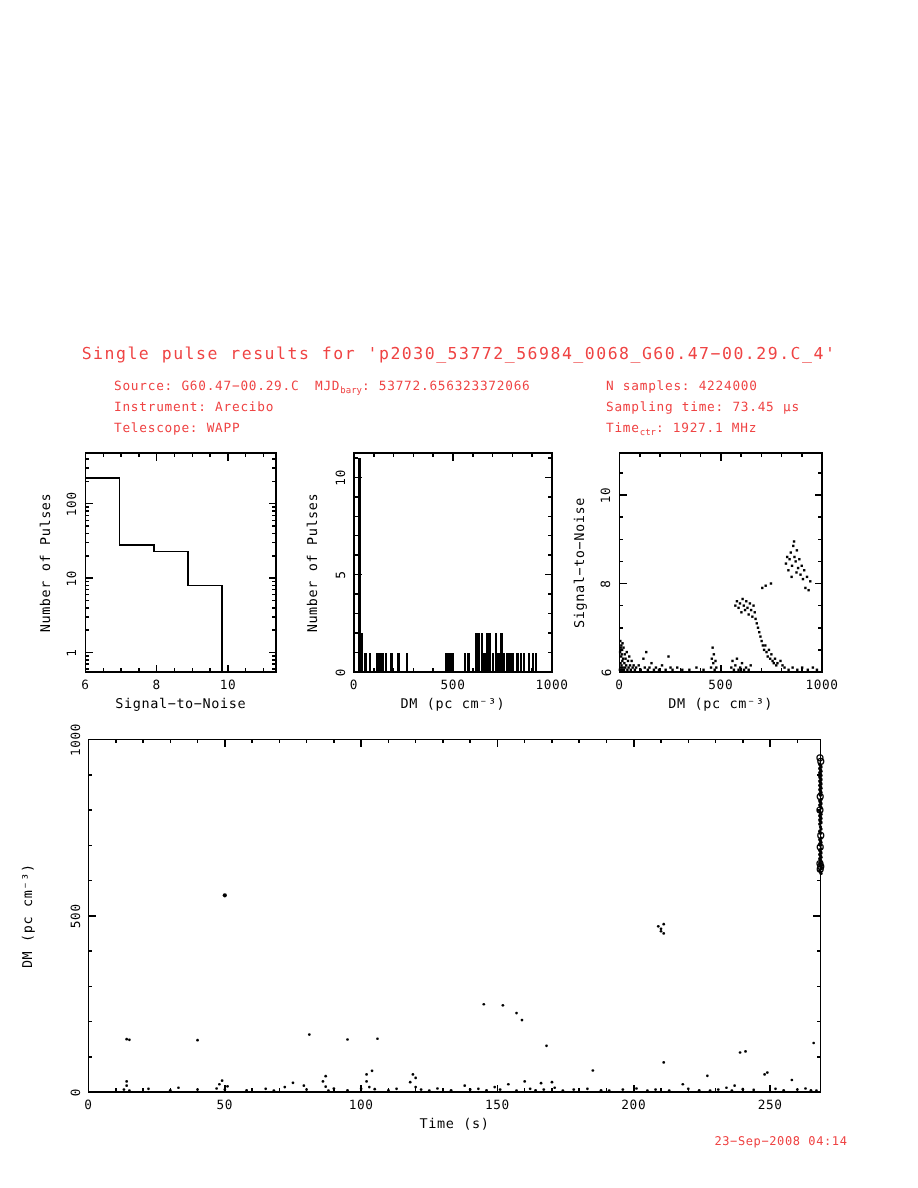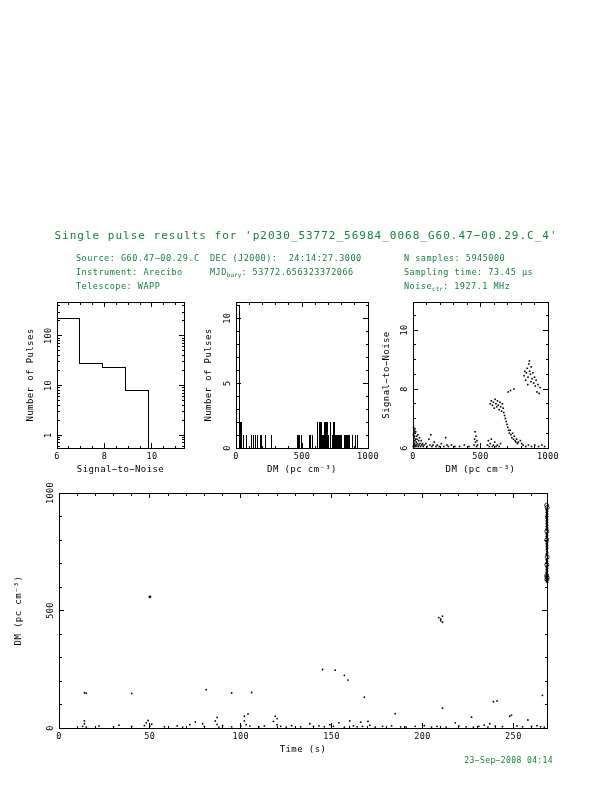--- a/index.html
+++ b/index.html
@@ -1,58 +1,57 @@
 <!DOCTYPE html>
 <html><head>
 <meta charset="utf-8">
 <style>
   html,body{margin:0;padding:0;background:#888;}
   .page{
     position:relative;width:612px;height:792px;background:#ffffff;
-    font-family:"DejaVu Sans Mono","Liberation Mono",monospace;color:#15803d;
+    font-family:"DejaVu Sans Mono","Liberation Mono",monospace;color:#ef4444;
     overflow:hidden;
   }
   .title{
     position:absolute;top:229px;left:0;width:612px;text-align:center;
     font-size:11px;letter-spacing:1px;white-space:pre;
   }
   .mcol{position:absolute;top:251px;font-size:8.5px;letter-spacing:0.5px;}
   .mrow{height:14px;line-height:14px;white-space:pre;}
   .mrow .sub{font-size:6px;letter-spacing:0;position:relative;top:2px;}
   #col1{left:76px;}
   #col2{left:210px;}
   #col3{left:404px;}
   #plots{position:absolute;left:0;top:0;}
   #plots text{font-family:"DejaVu Sans Mono","Liberation Mono",monospace;fill:#000;}
   .footer{
-    position:absolute;top:756px;right:59px;font-size:8px;letter-spacing:0.4px;white-space:pre;
+    position:absolute;top:756px;right:47px;font-size:8px;letter-spacing:0.4px;white-space:pre;
   }
 </style>
 </head>
 <body>
 
 <div class="page">
 
   <div class="title">Single pulse results for 'p2030_53772_56984_0068_G60.47−00.29.C_4'</div>
 
   <div class="mcol" id="col1">
     <div class="mrow">Source: G60.47−00.29.C</div>
     <div class="mrow">Instrument: Arecibo</div>
     <div class="mrow">Telescope: WAPP</div>
   </div>
 
   <div class="mcol" id="col2">
-    <div class="mrow">DEC (J2000):  24:14:27.3000</div>
     <div class="mrow"><span>MJD</span><span class="sub">bary</span><span>: 53772.656323372066</span></div>
   </div>
 
   <div class="mcol" id="col3">
-    <div class="mrow">N samples: 5945000</div>
+    <div class="mrow">N samples: 4224000</div>
     <div class="mrow">Sampling time: 73.45 μs</div>
-    <div class="mrow"><span>Noise</span><span class="sub">ctr</span><span>: 1927.1 MHz</span></div>
+    <div class="mrow"><span>Time</span><span class="sub">ctr</span><span>: 1927.1 MHz</span></div>
   </div>
 
   <svg id="plots" width="612" height="792">
       <g>
         <rect x="57" y="302" width="127" height="146" fill="none" stroke="#000" stroke-width="1" shape-rendering="crispEdges"></rect>
         <line x1="57" y1="448" x2="57" y2="443" stroke="#000" stroke-width="1" shape-rendering="crispEdges"></line>
         <line x1="57" y1="302" x2="57" y2="307" stroke="#000" stroke-width="1" shape-rendering="crispEdges"></line>
         <line x1="104.4766355140187" y1="448" x2="104.4766355140187" y2="443" stroke="#000" stroke-width="1" shape-rendering="crispEdges"></line>
         <line x1="104.4766355140187" y1="302" x2="104.4766355140187" y2="307" stroke="#000" stroke-width="1" shape-rendering="crispEdges"></line>
         <line x1="151.9532710280374" y1="448" x2="151.9532710280374" y2="443" stroke="#000" stroke-width="1" shape-rendering="crispEdges"></line>

